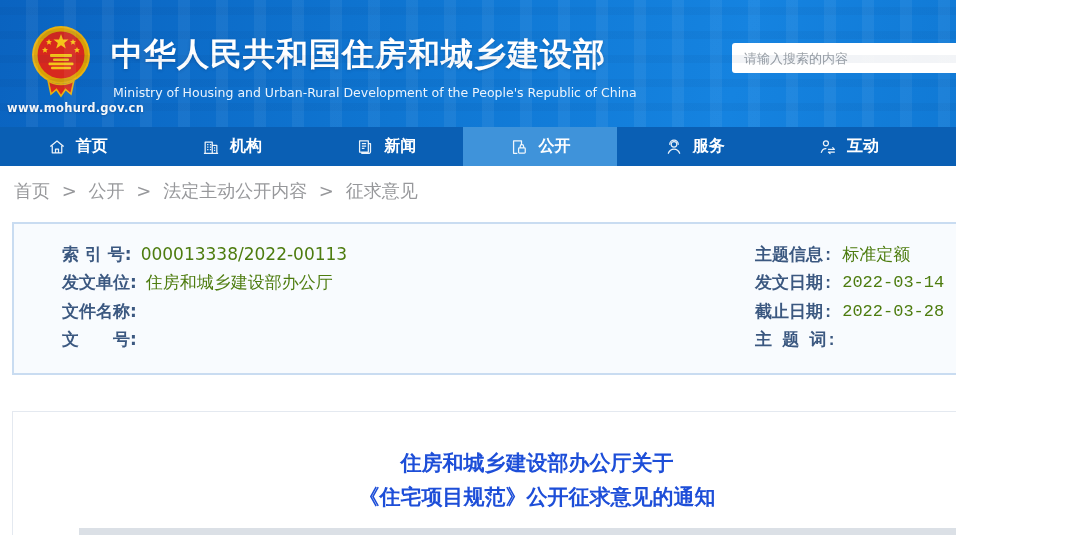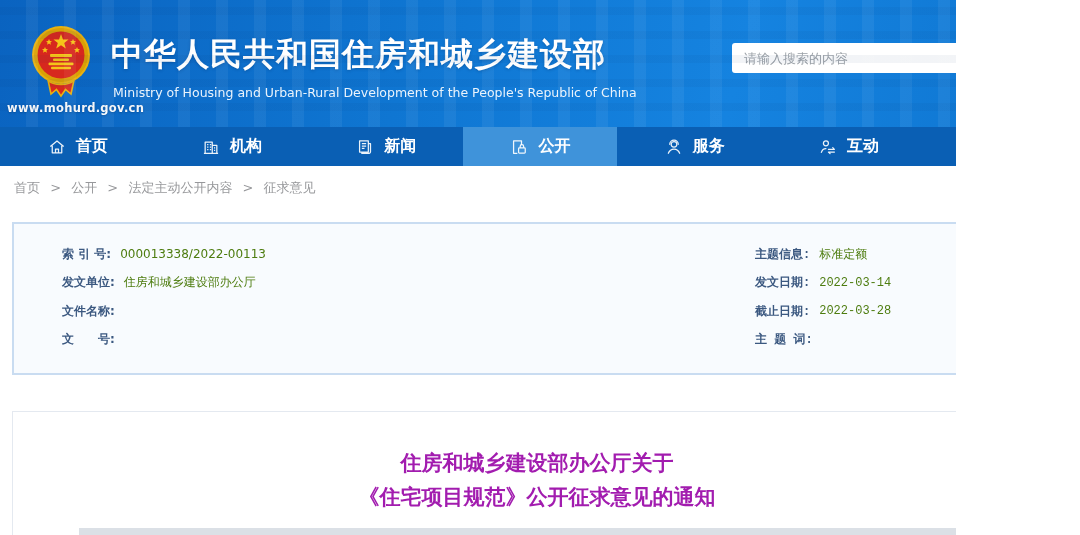--- a/index.html
+++ b/index.html
@@ -30,39 +30,39 @@
 
   
   .navbar { position:absolute; left:0; top:127px; width:1080px; height:39px; background:#0a5fb4; display:flex; }
   .nav-item { flex:1; display:flex; align-items:center; justify-content:center; gap:9px;
          color:#fff; font-size:16px; font-weight:bold; cursor:pointer; }
   .nav-item.active { background:#3f93da; }
   .nic { display:flex; align-items:center; }
   .nic svg { width:20px; height:20px; }
 
   
-  .breadcrumb { position:absolute; left:14px; top:179px; font-size:13px; color:#97989b; }
+  .breadcrumb { position:absolute; left:14px; top:179px; font-size:18px; color:#97989b; }
   .breadcrumb .bc-link { cursor:pointer; }
   .breadcrumb .bc-sep { margin:0 6px; }
 
   
   .info-card { position:absolute; left:12px; top:222px; width:1054px; height:153px;
          background:#f8fbfe; border:2px solid #c9dcf1; }
   .info-col { position:absolute; top:16px; }
   .info-col.left  { left:48px; }
   .info-col.right { left:741px;font-family:Liberation Mono, monospace; }
-  .irow { height:28.5px; display:flex; align-items:center; font-size:12px; white-space:nowrap; }
+  .irow { height:28.5px; display:flex; align-items:center; font-size:17px; white-space:nowrap; }
   .irow .lbl { font-weight:bold; color:#3b5880; margin-right:9px; }
   .irow .val { color:#4d7c0f;text-align:right; }
 
   
   .article-card { position:absolute; left:12px; top:411px; width:1050px; height:170px;
          background:#fff; border:1px solid #e4e9f0; }
   .article-title { margin-top:34px; text-align:center; font-size:21px; font-weight:bold;
-         color:#a21caf; line-height:34px; }
+         color:#1d4ed8; line-height:34px; }
   .content-bar { position:absolute; left:66px; top:116px; width:930px; height:14px; background:#dbe0e6; }
 </style>
 </head>
 <body>
 
 <div class="page">
 
   <header class="hdr">
     <div class="emblem">
       <svg viewBox="0 0 62 78">

